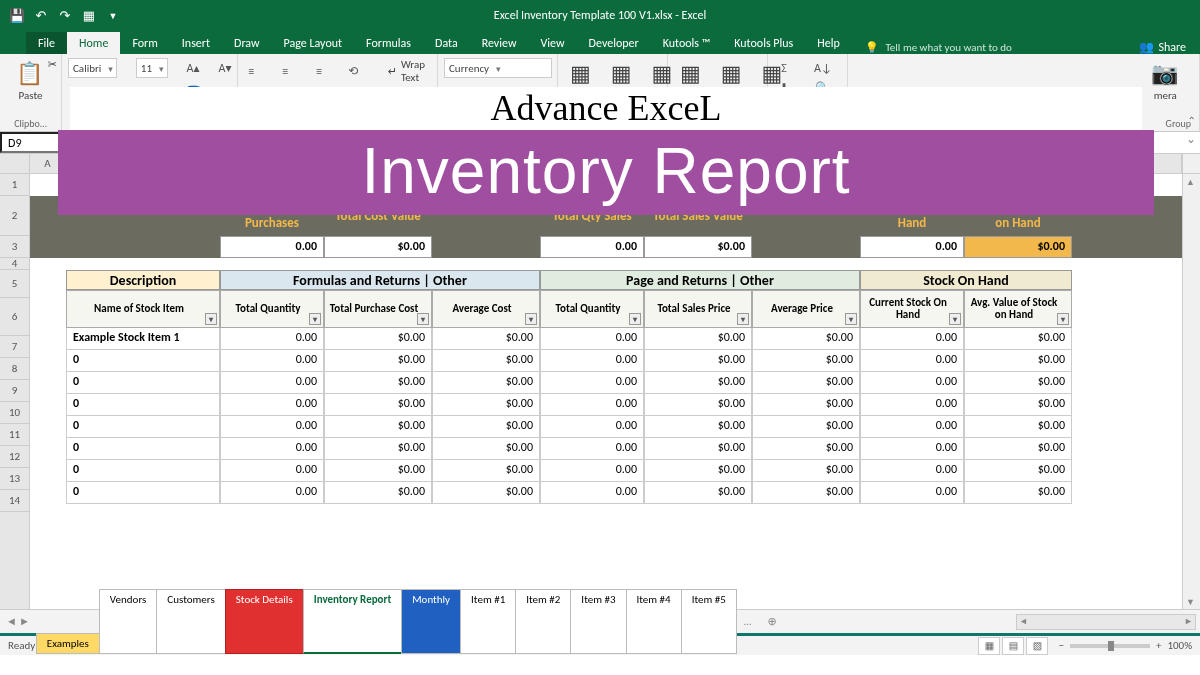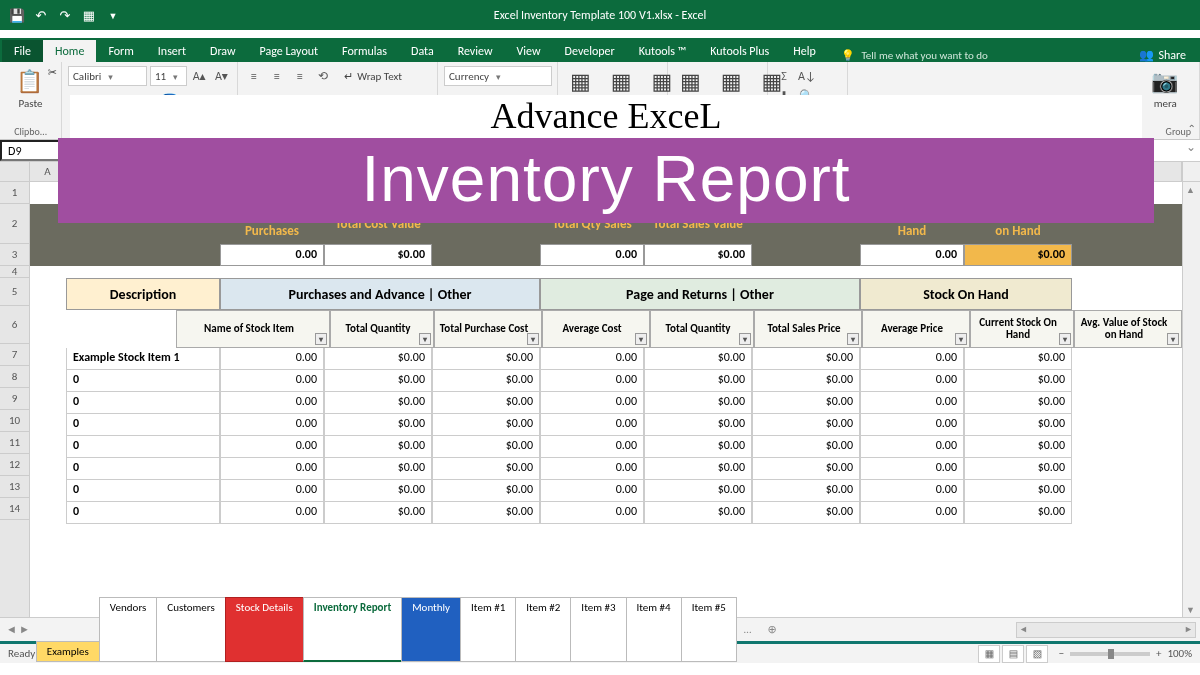--- a/index.html
+++ b/index.html
@@ -8,32 +8,32 @@
 
 .titlebar { height: 30px; background: #0c6b3d; color: #fff; display: flex; align-items: center; position: relative; }
 .qat { display: flex; gap: 2px; padding-left: 6px; }
 .qat .btn { width: 22px; height: 22px; display:flex;align-items:center;justify-content:center;color:#fff;font-size:13px;cursor:default;}
 .title-text { position:absolute; left:50%; transform:translateX(-50%); font-size:12px; color:#fff;}
 .win-btns { margin-left:auto; display:flex; gap:2px;}
 .signin { background:#fff;color:#0c6b3d;border:1px solid #bbb;padding:1px 8px;font-size:11px;margin-right:18px;}
 .win-btns .w { width:40px;height:30px;display:flex;align-items:center;justify-content:center;color:#8dbfa3;font-size:13px;}
 
 
-.ribbon-tabs { height:24px;background:#0c6b3d;display:flex;align-items:flex-end;padding-left:2px;color:#fff;font-size:12px;margin-top:8px;}
+.ribbon-tabs { height:24px;background:#0c6b3d;display:flex;align-items:flex-end;padding-left:26px;color:#fff;font-size:12px;}
 .ribbon-tabs .tab{padding:4px 12px;cursor:default;}
 .ribbon-tabs .tab.file{background:#0a5430;}
 .ribbon-tabs .tab.active{background:#f3f3f3;color:#0c6b3d;}
 .ribbon-tabs .tell{margin-left:14px;display:flex;align-items:center;gap:6px;font-size:11px;color:#cfe6d9;}
 .ribbon-tabs .share{margin-left:auto;margin-right:14px;display:flex;align-items:center;gap:4px;font-size:12px;}
 
 
 .ribbon { height:78px;background:#f3f3f3;border-bottom:1px solid #c9c9c9;display:flex;font-size:11px;color:#444;position:relative;}
 .ribbon .group{border-right:1px solid #d8d8d8;padding:4px 6px 2px;display:flex;flex-direction:column;position:relative;}
 .ribbon .glabel{position:absolute;bottom:1px;left:0;right:0;text-align:center;font-size:10px;color:#666;}
-.ribbon .row{display:flex;align-items:center;gap:3px;}
+.ribbon .row{display:flex;align-items:center;gap:19px;}
 .bigbtn{display:flex;flex-direction:column;align-items:center;gap:2px;padding:2px 6px;}
 .bigbtn .ic{font-size:22px;}
 .smbtn{width:20px;height:20px;display:flex;align-items:center;justify-content:center;color:#555;font-size:12px;}
 .combo{display:flex;align-items:center;border:1px solid #ccc;background:#fff;height:20px;font-size:11px;}
 .combo .txt{padding:0 4px;}
 .combo .ar{padding:0 3px;color:#777;font-size:9px;}
 .ribbon .collapse{position:absolute;right:4px;bottom:4px;font-size:10px;color:#666;}
 
 
 .fx-row{height:22px;display:flex;border-bottom:1px solid #ccc;}
@@ -71,29 +71,29 @@
 
 .valrow{height:22px;display:flex;background:#6b6b5f;}
 .valbox{background:#fff;border:1px solid #999;text-align:right;padding:2px 6px;font-size:12px;font-weight:bold;}
 .valbox.gold{background:#f2b84b;}
 .darkcell{background:#6b6b5f;}
 
 
 .row4{height:12px;background:#fff;}
 
 
-.sechdr{height:32px;display:flex;border-radius:10px;}
+.sechdr{height:20px;display:flex;border-radius:10px;}
 .sechdr .sec{display:flex;align-items:center;justify-content:center;font-weight:bold;font-size:14px;border:1px solid #999;}
 .sec.desc{background:#fff0d0;}
 .sec.purch{background:#dbe7ef;}
 .sec.sales{background:#e0ece0;}
 .sec.stock{background:#f0ead0;}
 
 
-.colhd{height:38px;display:flex;justify-content:flex-end;}
+.colhd{height:38px;display:flex;}
 .colhd .ch{border:1px solid #aaa;background:#f6f6f0;display:flex;align-items:center;justify-content:center;text-align:center;font-weight:bold;font-size:11px;position:relative;padding:2px 12px 2px 4px;line-height:12px;}
 .colhd .ch .flt{position:absolute;right:2px;bottom:2px;width:12px;height:12px;border:1px solid #999;background:#eee;font-size:8px;text-align:center;line-height:10px;color:#555;}
 
 
 .datarow{height:22px;display:flex;}
 .datarow .dc{border:1px solid #ccc;border-top:none;padding:2px 6px;font-size:12px;text-align:right;}
 .datarow .dc.l{text-align:left;font-weight:bold;}
 
 
 .wA{width:36px;} .wname{width:154px;} .wq{width:104px;} .wc{width:108px;}
@@ -355,21 +355,21 @@
       <div class="valbox wq">0.00</div>
       <div class="valbox gold wc">$0.00</div>
       <div style="flex:1;" class="darkcell"></div>
     </div>
 
     <div class="row4"></div>
 
     <div class="sechdr">
       <div class="wA"></div>
       <div class="sec desc wname">Description</div>
-      <div class="sec purch" style="width:320px;">Purchases and Advance | Other</div>
+      <div class="sec purch" style="width:320px;">Formulas and Returns | Other</div>
       <div class="sec sales" style="width:320px;">Page and Returns | Other</div>
       <div class="sec stock" style="width:212px;">Stock On Hand</div>
     </div>
 
     <div class="colhd">
       <div class="wA"></div>
       <div class="ch wname">
           <span>Name of Stock Item</span>
           <span class="flt">▾</span>
         </div>

